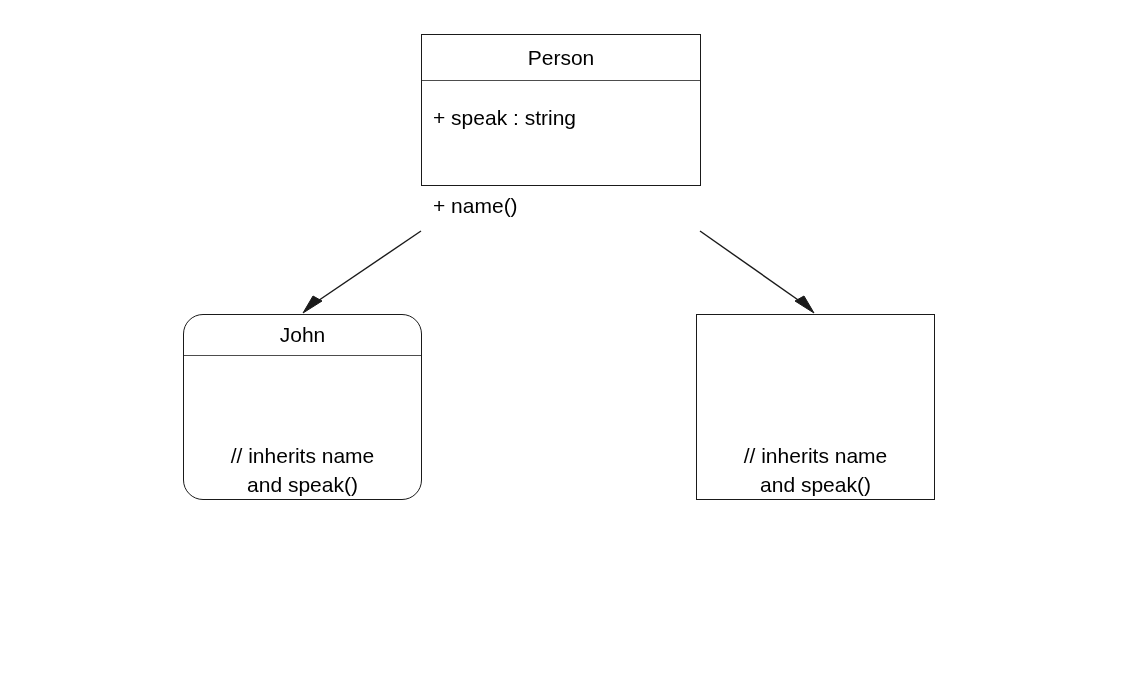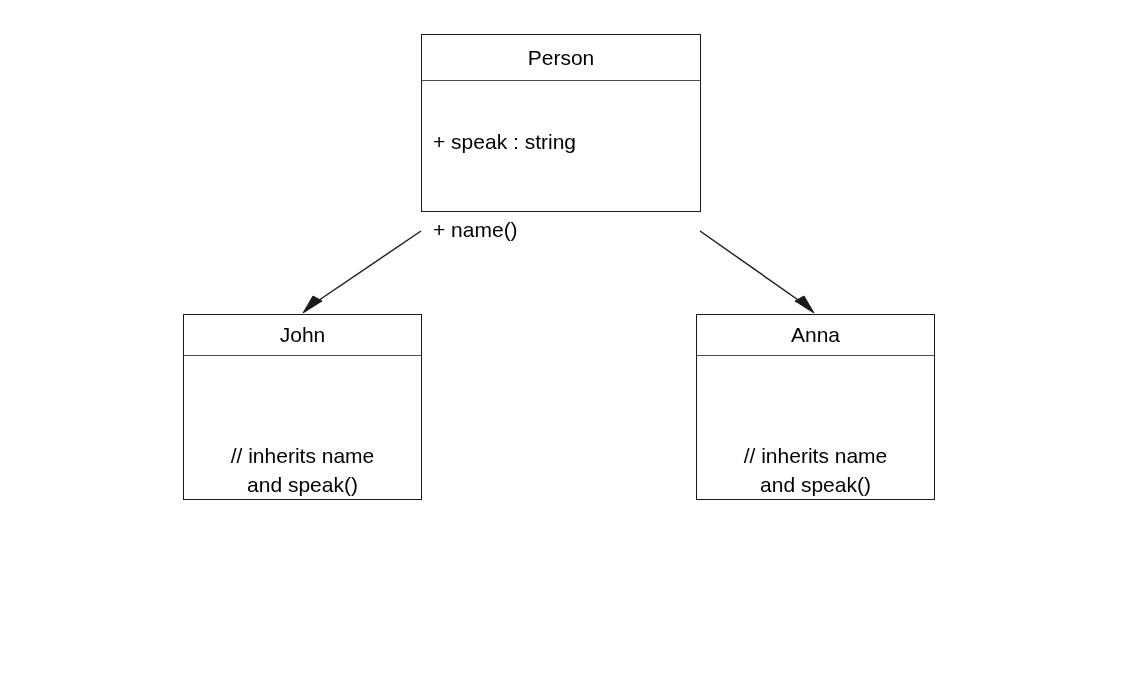--- a/index.html
+++ b/index.html
@@ -63,22 +63,21 @@
     box-sizing: border-box;
     flex: 1 1 auto;
     position: relative;
   }
 
   
   #class-person {
     left: 421px;
     top: 34px;
     width: 280px;
-    height: 178px;
-    gap: 24px;
+    height: 152px;
   }
   #class-person .uml-class-header {
     height: 46px;
   }
   #class-person .uml-class-body {
     padding: 0;
   }
   .member-row {
     position: absolute;
     left: 11px;
@@ -112,20 +111,21 @@
   .uml-note {
     font-size: 21px;
     line-height: 29px;
     text-align: center;
     color: #000000;
     max-width: 200px;
   }
 
   #class-john {
     left: 183px;
+    border-radius: 20px;
   }
   #class-anna {
     left: 696px;
   }
 </style>
 </head>
 <body>
 
 <div id="diagram-canvas">
 
@@ -158,23 +158,20 @@
     </div>
     <div class="uml-class-body">
       <div class="uml-note">
         <div>// inherits name</div>
         <div>and speak()</div>
       </div>
     </div>
   </div>
 
   <div class="uml-class uml-subclass" id="class-anna">
-    <div class="uml-class-header">
-      <span class="uml-class-name">Anna</span>
-    </div>
     <div class="uml-class-body">
       <div class="uml-note">
         <div>// inherits name</div>
         <div>and speak()</div>
       </div>
     </div>
   </div>
 
 </div>
 

